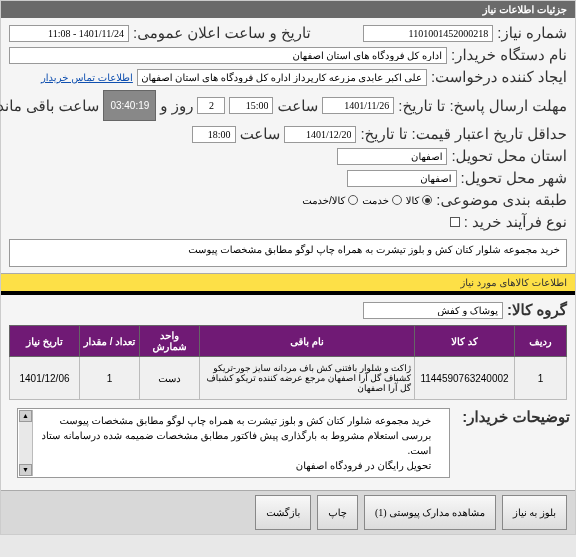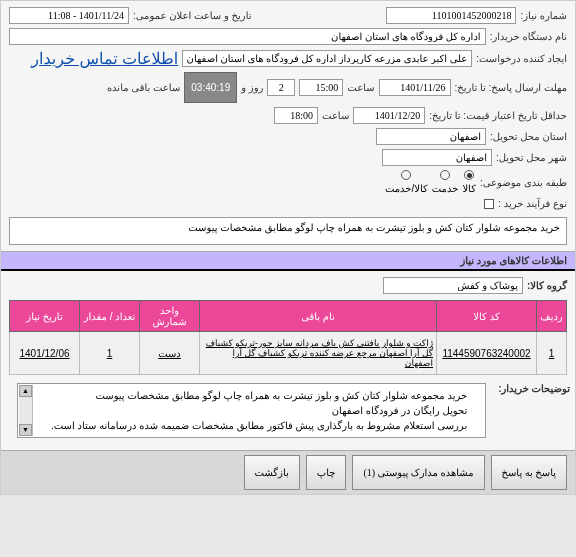--- a/index.html
+++ b/index.html
@@ -15,80 +15,79 @@
 .panel { background: #f5f5f5; border: 1px solid #ccc; }
 .panel-header {
   background: #6a6a6a;
   color: #fff;
   padding: 3px 8px;
   font-size: 10px;
   font-weight: bold;
 }
 .form-area { padding: 6px 8px; }
 .row { display: flex; align-items: center; margin-bottom: 4px; gap: 4px; }
-.lbl { color: #333; font-size: 10px; white-space: nowrap; }
+.lbl { color: #333; font-size: 15px; white-space: nowrap; }
 .inp {
   background: #fff;
   border: 1px solid #999;
   padding: 2px 4px;
   font-size: 10px;
   font-family: Tahoma;
   direction: rtl;
 }
 .inp-long { flex: 1; }
-.link { color: #1050b0; text-decoration: underline; cursor: pointer; font-size: 16px; }
+.link { color: #1050b0; text-decoration: underline; cursor: pointer; font-size: 10px; }
 .time-box {
   background: #888;
   color: #fff;
   padding: 9px 6px;
   font-size: 10px;
   border: 1px solid #666;
 }
-.radio-item { display: flex; align-items: center; gap: 3px; flex-direction: column; }
+.radio-item { display: flex; align-items: center; gap: 3px; }
 .radio-circle {
   width: 10px; height: 10px; border: 1px solid #555; border-radius: 50%;
   display: inline-flex; align-items: center; justify-content: center;
 }
 .radio-circle.selected::after {
   content: ""; width: 5px; height: 5px; background: #333; border-radius: 50%;
 }
 .check-item { display: flex; align-items: center; gap: 3px; }
 .check-box {
   width: 10px; height: 10px; border: 1px solid #555; background: #fff;
 }
 .desc-box {
   background: #fff;
   border: 1px solid #999;
   padding: 4px 6px;
   font-size: 10px;
   min-height: 28px;
 }
 .sub-header {
-  background: #c4b5fd;
+  background: #fde047;
   border-top: 1px solid #aaa;
-  border-bottom: 2px solid #000000;
+  border-bottom: 4px solid #000000;
   padding: 3px 8px;
   font-size: 10px;
-  font-weight: bold;
+  font-weight: normal;
   color: #333;
 }
 .table { width: 100%; border-collapse: collapse; font-size: 10px; }
 .table th {
-  background: #ec4899;
+  background: #701a75;
   color: #fff;
   padding: 4px 3px;
   border: 1px solid #666;
-  font-weight: normal;
+  font-weight: bold;
 }
 .table td {
   background: #f0f0f0;
   padding: 6px 3px;
   border: 1px solid #bbb;
   text-align: center;
-  text-decoration: underline;
 }
 .note-box {
   background: #fff;
   border: 1px solid #999;
   margin: 4px 8px;
   padding: 4px 18px 4px 6px;
   font-size: 10px;
   position: relative;
   line-height: 1.5;
 }
@@ -132,20 +131,21 @@
 }
 .content { position: relative; z-index: 1; }
 </style>
 </head>
 <body>
 
 <div class="watermark">۰۲۱-۴۱۹۳۴</div>
 
 <div class="content">
 <div class="panel">
+  <div class="panel-header">جزئیات اطلاعات نیاز</div>
 
   <div class="form-area">
 
     <div class="row">
       <span class="lbl">شماره نیاز:</span>
       <input class="inp" style="width: 130px;" value="1101001452000218">
       <span class="flex1"></span>
       <span class="lbl">تاریخ و ساعت اعلان عمومی:</span>
       <input class="inp" style="width: 120px;" value="1401/11/24 - 11:08">
     </div>
@@ -224,21 +224,21 @@
     <div class="row">
       <span class="lbl" style="font-weight:bold">گروه کالا:</span>
       <input class="inp" style="width: 140px;" value="پوشاک و کفش">
     </div>
   </div>
 
   <div style="padding:0 8px">
     <table class="table">
       <thead>
         <tr>
-          <th style="width:30px">ردیف</th>
+          <th style="width:52px">ردیف</th>
           <th style="width:100px">کد کالا</th>
           <th>نام باقی</th>
           <th style="width:60px">واحد شمارش</th>
           <th style="width:60px">تعداد / مقدار</th>
           <th style="width:70px">تاریخ نیاز</th>
         </tr>
       </thead>
       <tbody>
         <tr>
           <td>1</td>
@@ -253,28 +253,28 @@
   </div>
 
   <div class="row" style="padding:4px 5px 0 8px;align-items:flex-start">
     <span class="lbl" style="font-weight:bold;padding-top:4px">توضیحات خریدار:</span>
     <div class="note-box flex1">
       <div class="scroll">
         <div class="scroll-btn">▲</div>
         <div class="scroll-btn">▼</div>
       </div>
       <div>خرید مجموعه شلوار کتان کش و بلوز تیشرت به همراه چاپ لوگو مطابق مشخصات پیوست</div>
+      <div>بررسی استعلام مشروط  به بارگذاری پیش فاکتور مطابق مشخصات  ضمیمه شده درسامانه  ستاد است.</div>
       <div>تحویل رایگان در فرودگاه اصفهان</div>
-      <div>بررسی استعلام مشروط  به بارگذاری پیش فاکتور مطابق مشخصات  ضمیمه شده درسامانه  ستاد است.</div>
     </div>
   </div>
 
   <div style="height:4px"></div>
 
   <div class="btn-bar">
-    <button class="btn">پاسخ به پاسخ</button>
+    <button class="btn">بلوز به نیاز</button>
     <button class="btn">مشاهده مدارک پیوستی (1)</button>
     <button class="btn">چاپ</button>
     <button class="btn">بازگشت</button>
   </div>
 
 </div>
 </div>
 
 </body></html>

